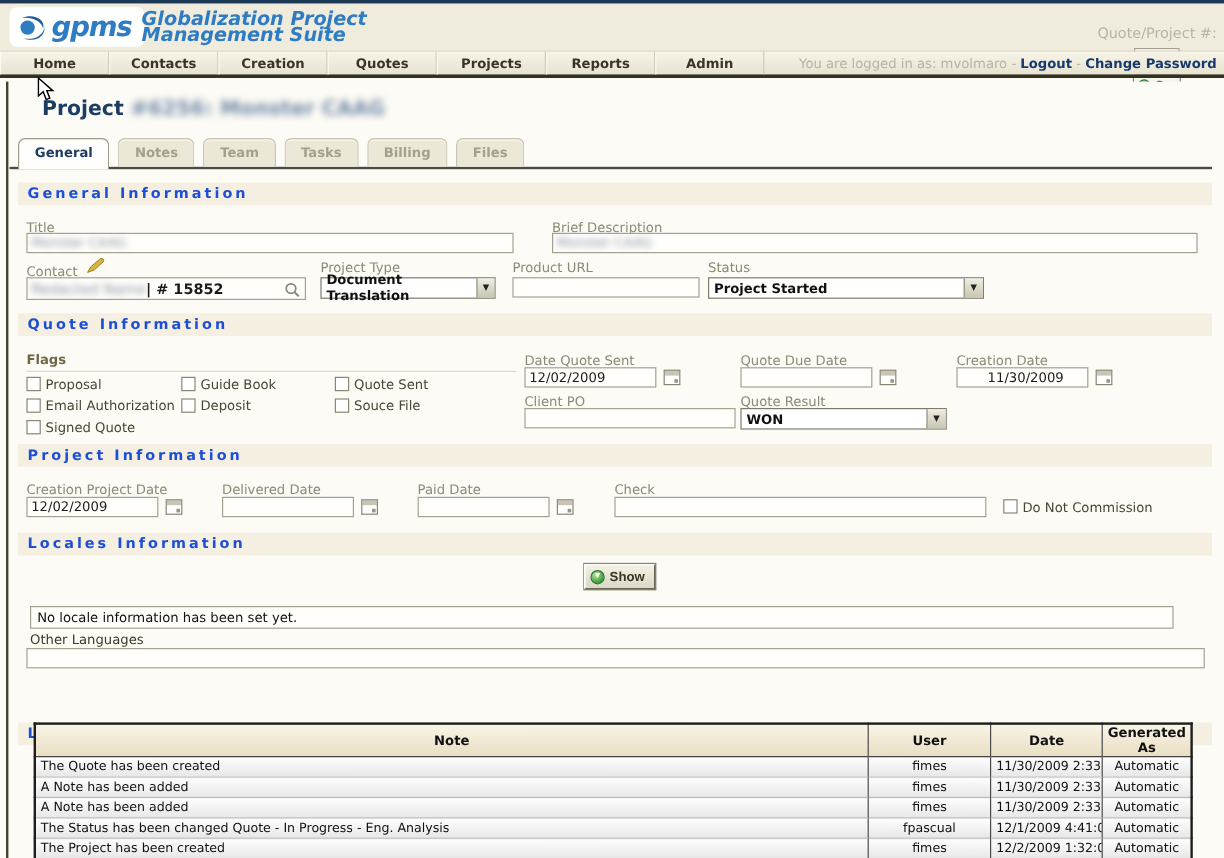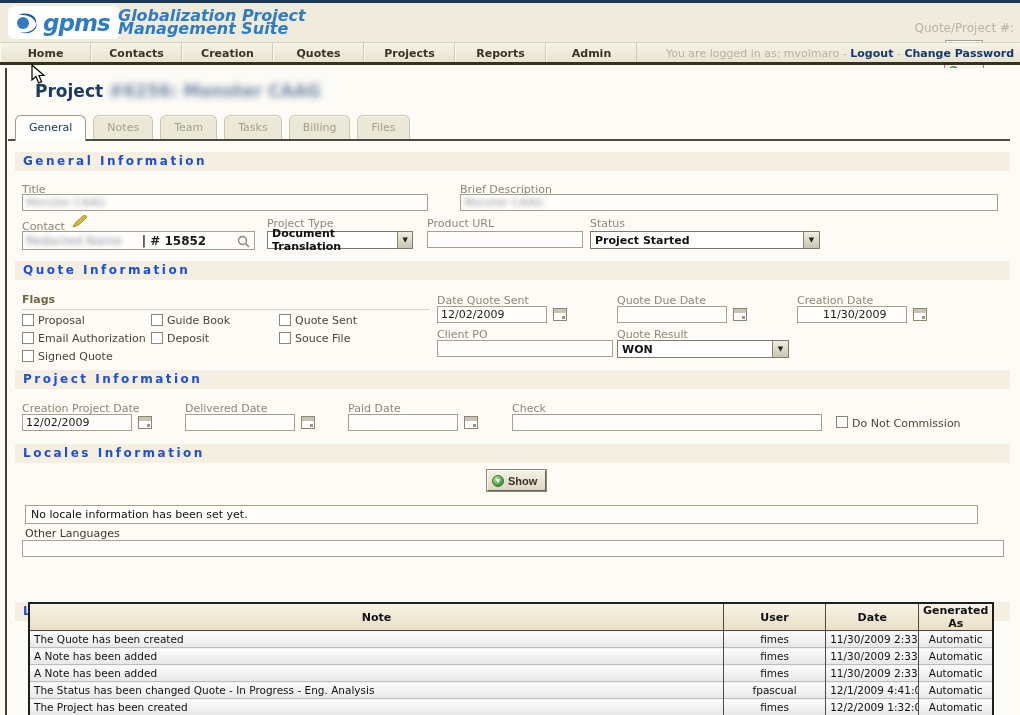--- a/index.html
+++ b/index.html
@@ -26,21 +26,21 @@
 
   
   .content { position:absolute; left:5px; top:65px; width:1015px; height:650px; background:#fcfbf5; border-left:2px solid #46422f; }
 
   .page-title { position:absolute; left:35px; top:78px; font-size:17px; font-weight:bold; color:#1d3c62; }
   .redacted { filter:blur(3px); color:#7189a8; }
   .redacted-sm { filter:blur(2.5px); color:#8a93a2; }
 
   
   .tabs { position:absolute; left:15px; top:112px; display:flex; gap:7px; z-index:3; }
-  .tab { height:24px; padding:0 13px; line-height:23px; font-size:11px; font-weight:normal; color:#a3a08f; background:#ece8d7; border:1px solid #c9c5b4; border-bottom:none; border-radius:6px 6px 0 0; cursor:pointer; box-shadow:inset 0 1px 0 #fbf9f2; }
+  .tab { height:24px; padding:0 13px; line-height:23px; font-size:11px; font-weight:bold; color:#a3a08f; background:#ece8d7; border:1px solid #c9c5b4; border-bottom:none; border-radius:6px 6px 0 0; cursor:pointer; box-shadow:inset 0 1px 0 #fbf9f2; }
   .tab.active { height:26px; background:#fefefc; color:#1d3c62; border-color:#9f9b8a; }
   .tab-line { position:absolute; left:8px; top:136px; width:1002px; height:2px; background:#4b4b43; z-index:1; }
 
   
   .section { position:absolute; left:15px; width:995px; height:19px; background:#f4efe0; color:#1d4ed8; font-size:12px; font-weight:bold; letter-spacing:2.5px; line-height:19px; padding-left:8px; }
 
   .lbl { position:absolute; font-size:11px; color:#8d8977; white-space:nowrap; }
   .lbl-dark { color:#3c3a2c; }
   .inp, input.inp { position:absolute; height:17px; border:1px solid #a5a190; background:#fffefb; font-size:11px; padding:1px 3px; color:#1a1a1a; font-family:inherit; display:flex; align-items:center; }
   input.inp { display:inline-block; }
@@ -155,21 +155,21 @@
   </div>
 
   <div class="lbl" style="left:22px; top:214px;">
     <span>Contact</span>
     <svg class="pencil" width="16" height="13" viewBox="0 0 16 13">
       <path d="M1 12 L3.5 7.5 L11 1 a1.8 1.8 0 0 1 3 2.2 L6.5 10 Z" fill="#d8b53c" stroke="#9a7f22" stroke-width="0.8"></path>
     </svg>
   </div>
   <div class="inp" style="left:22px; top:228px; width:233px; height:19px; font-size:12px;">
     <span class="redacted-sm">Redacted Name</span>
-    <span style="margin-left:20px; font-weight:bold;">| # 15852</span>
+    <span style="margin-left:0; font-weight:bold;">| # 15852</span>
     <svg class="mag" width="13" height="13" viewBox="0 0 13 13">
       <circle cx="5.5" cy="5.5" r="4" fill="none" stroke="#8a8674" stroke-width="1.4"></circle>
       <line x1="8.5" y1="8.5" x2="12" y2="12" stroke="#8a8674" stroke-width="1.6"></line>
     </svg>
   </div>
 
   <div class="lbl" style="left:267px; top:214px;">Project Type</div>
   <div class="sel" style="left:267px; top:228px; width:146px;">
     <span>Document Translation</span>
     <span class="sel-btn">▼</span>

